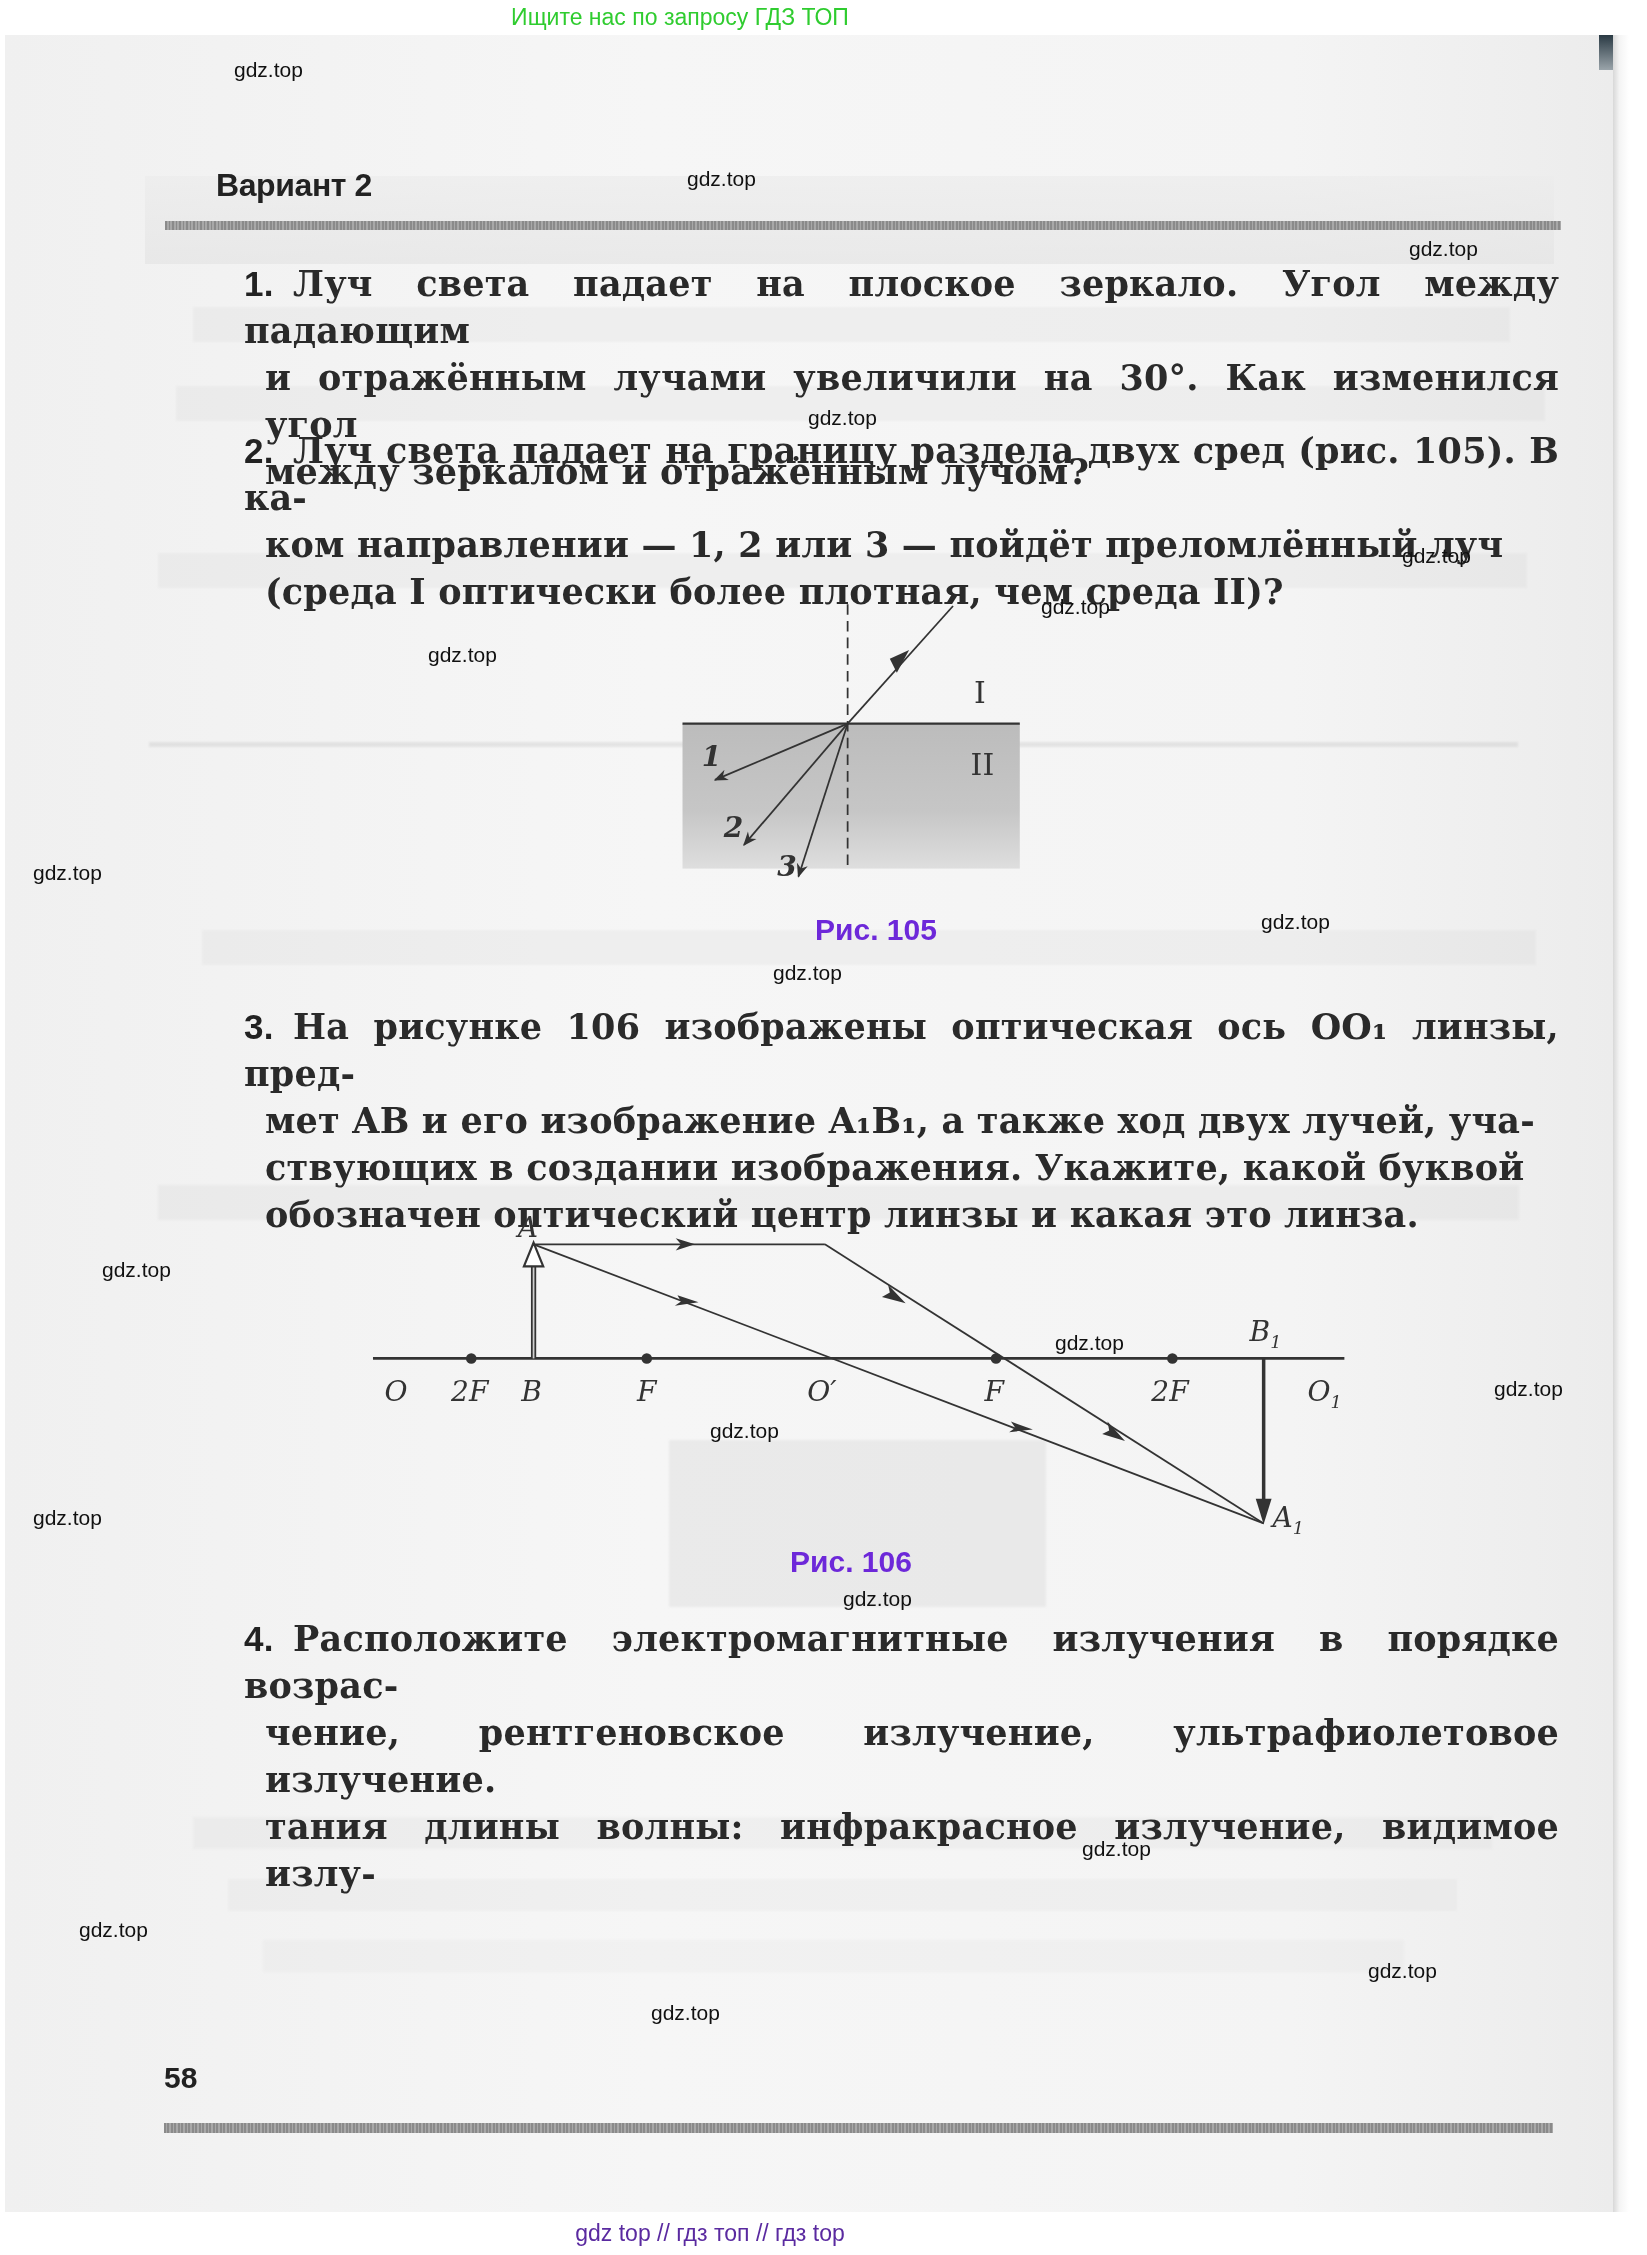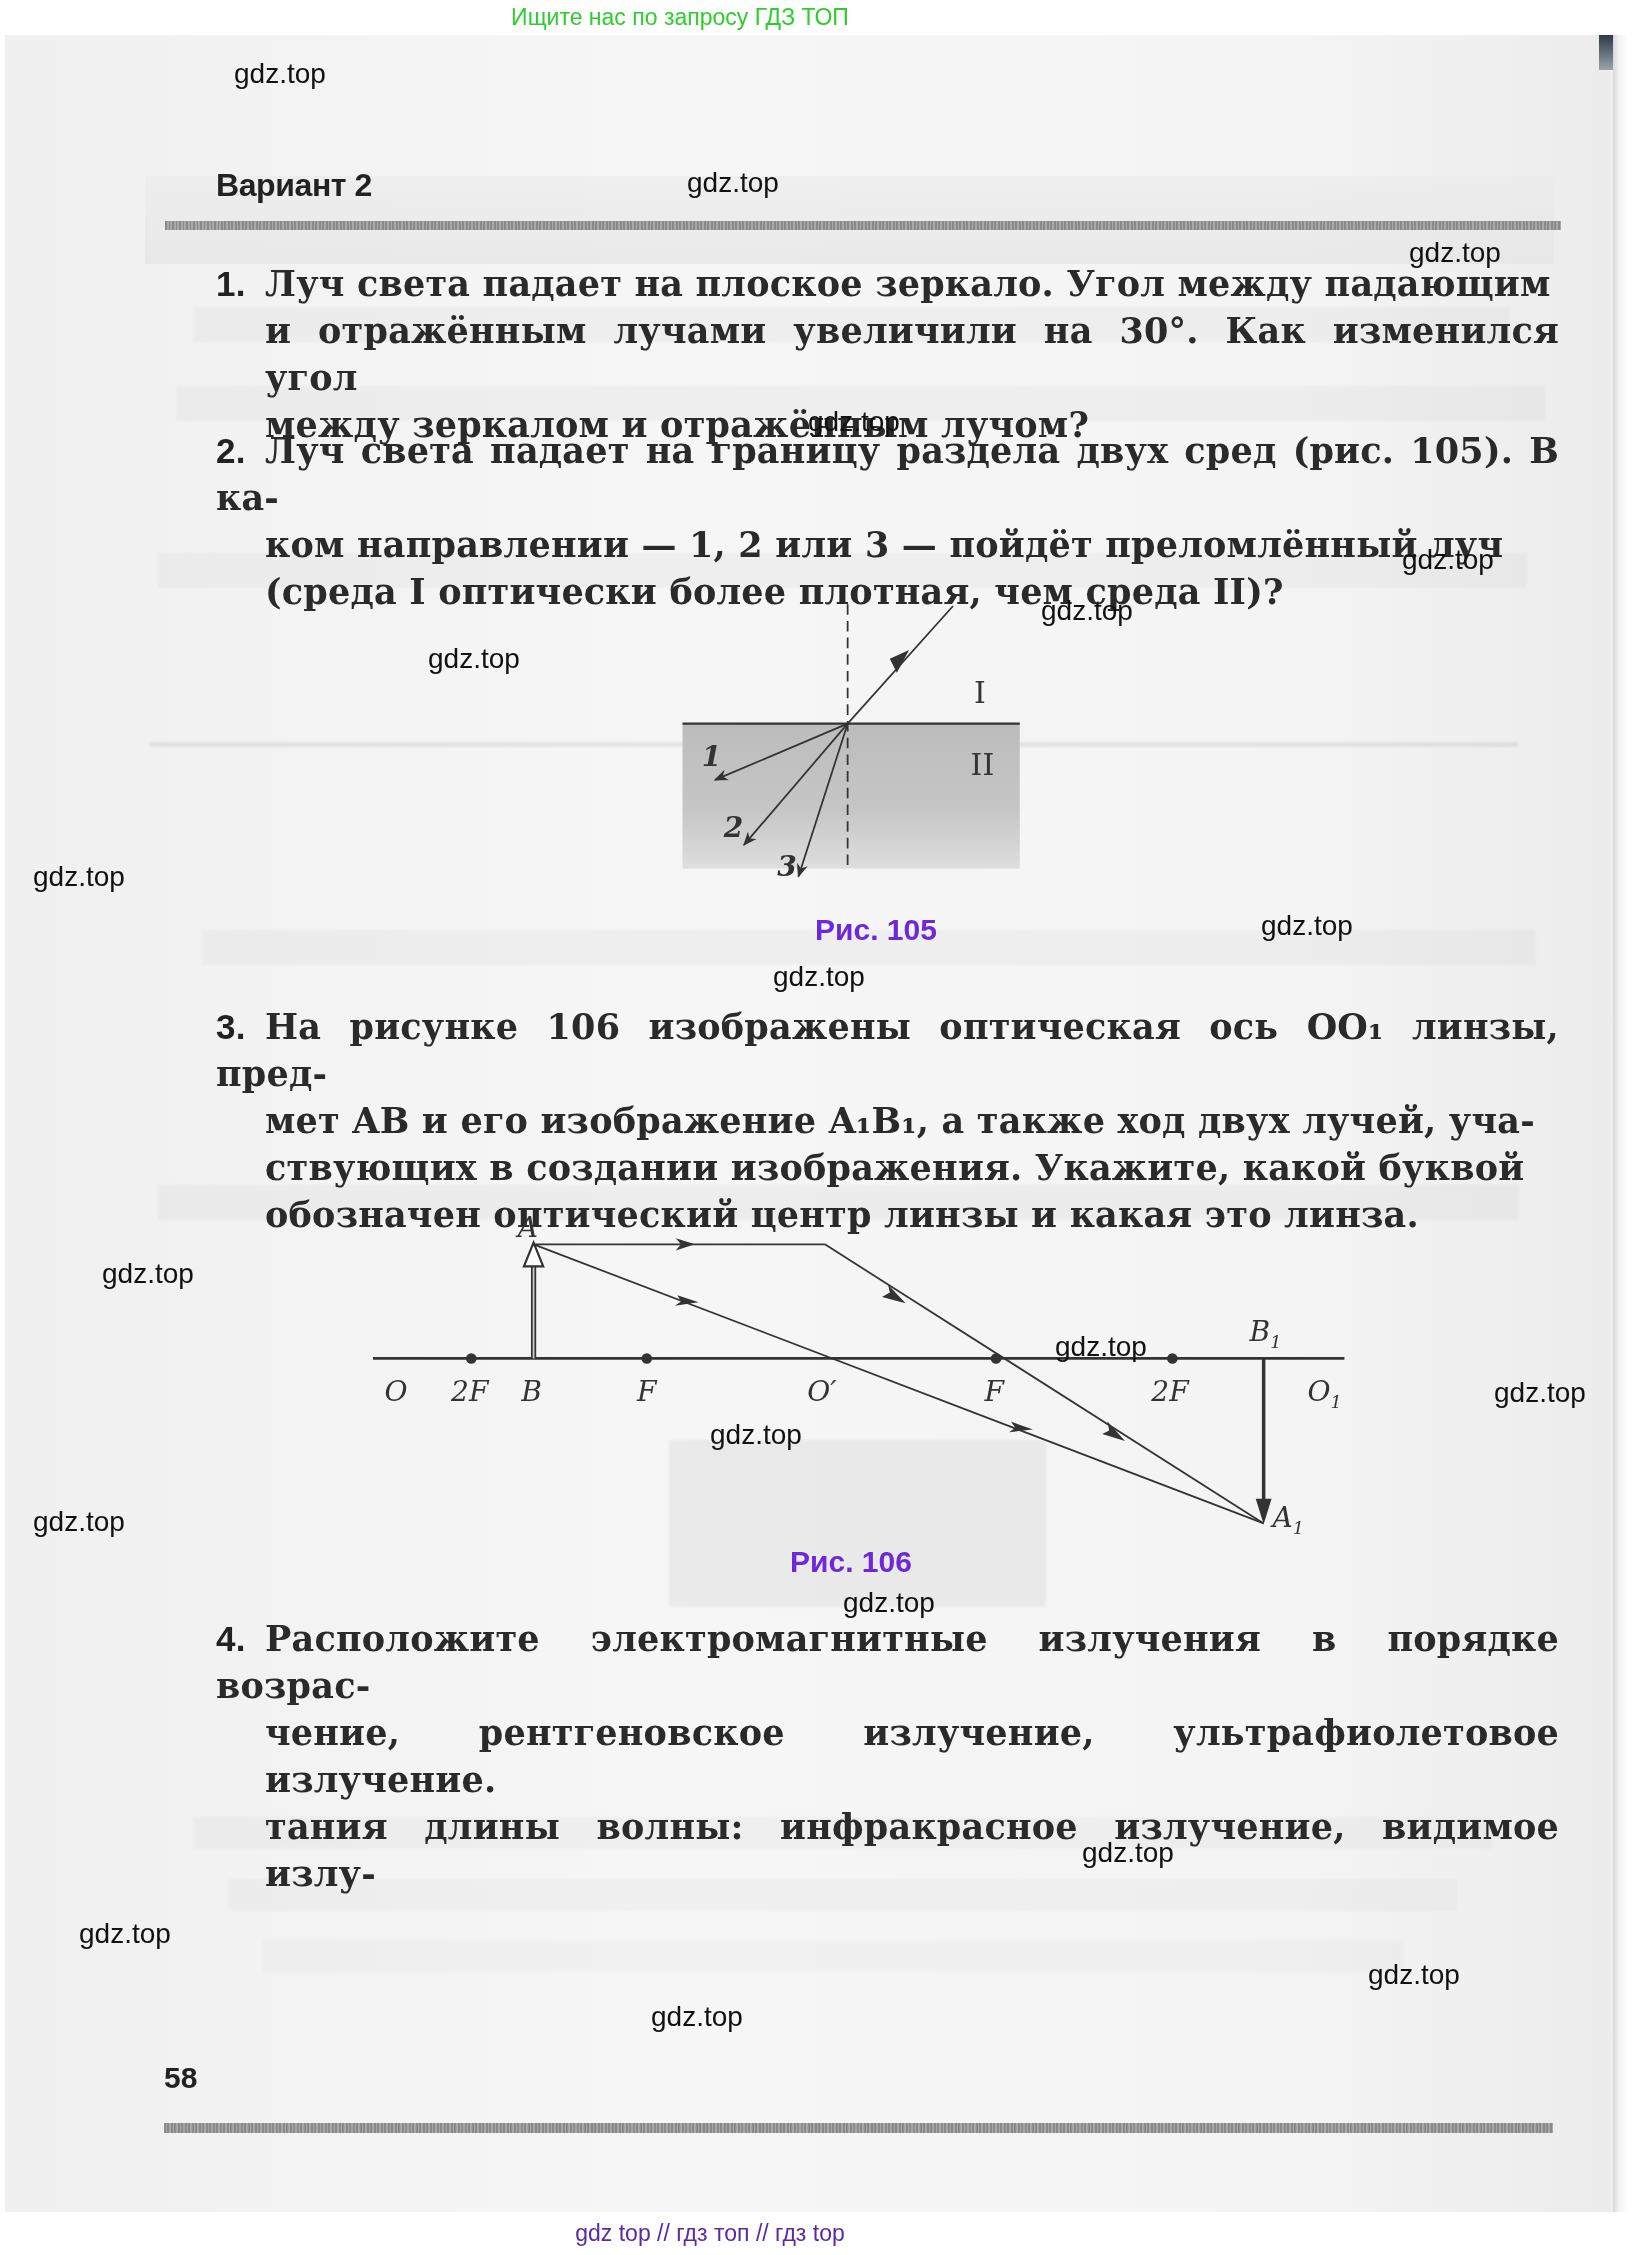--- a/index.html
+++ b/index.html
@@ -49,33 +49,33 @@
     position:absolute; left:216px; width:1343px;
     font-size:35px; line-height:47px; color:#2a2a2a;
     font-weight:bold; letter-spacing:0.2px;
     text-align:justify; text-align-last:left;
   }
   .task .num {
     font-family:"Liberation Sans", sans-serif; font-weight:bold;
     display:inline-block; width:49px; color:#222;
   }
   .task .line { display:block; padding-left:49px; }
-  .task .line.first { padding-left:0; }
+  .task .line.first { padding-left:0;margin-left:28px; }
   .caption {
     position:absolute; font-family:"Liberation Sans", sans-serif;
     font-weight:bold; font-size:30px; color:#6d28d9;
   }
   .page-num {
     position:absolute; left:164px; top:2061px;
     font-family:"Liberation Sans", sans-serif; font-weight:bold;
     font-size:30px; color:#222;
   }
   .wm {
     position:absolute; font-family:"Liberation Sans", sans-serif;
-    font-size:28px; color:#111; white-space:nowrap;
+    font-size:21px; color:#111; white-space:nowrap;
   }
   .bottom-banner {
     position:absolute; left:0; top:2212px; width:1420px; height:43px;
     text-align:center; font-family:"Liberation Sans", sans-serif;
     font-size:23px; line-height:43px; color:#5a2aa0; background:#fff;
   }
   svg text { font-family:"DejaVu Serif", serif; }
 </style>
 </head>
 <body>

